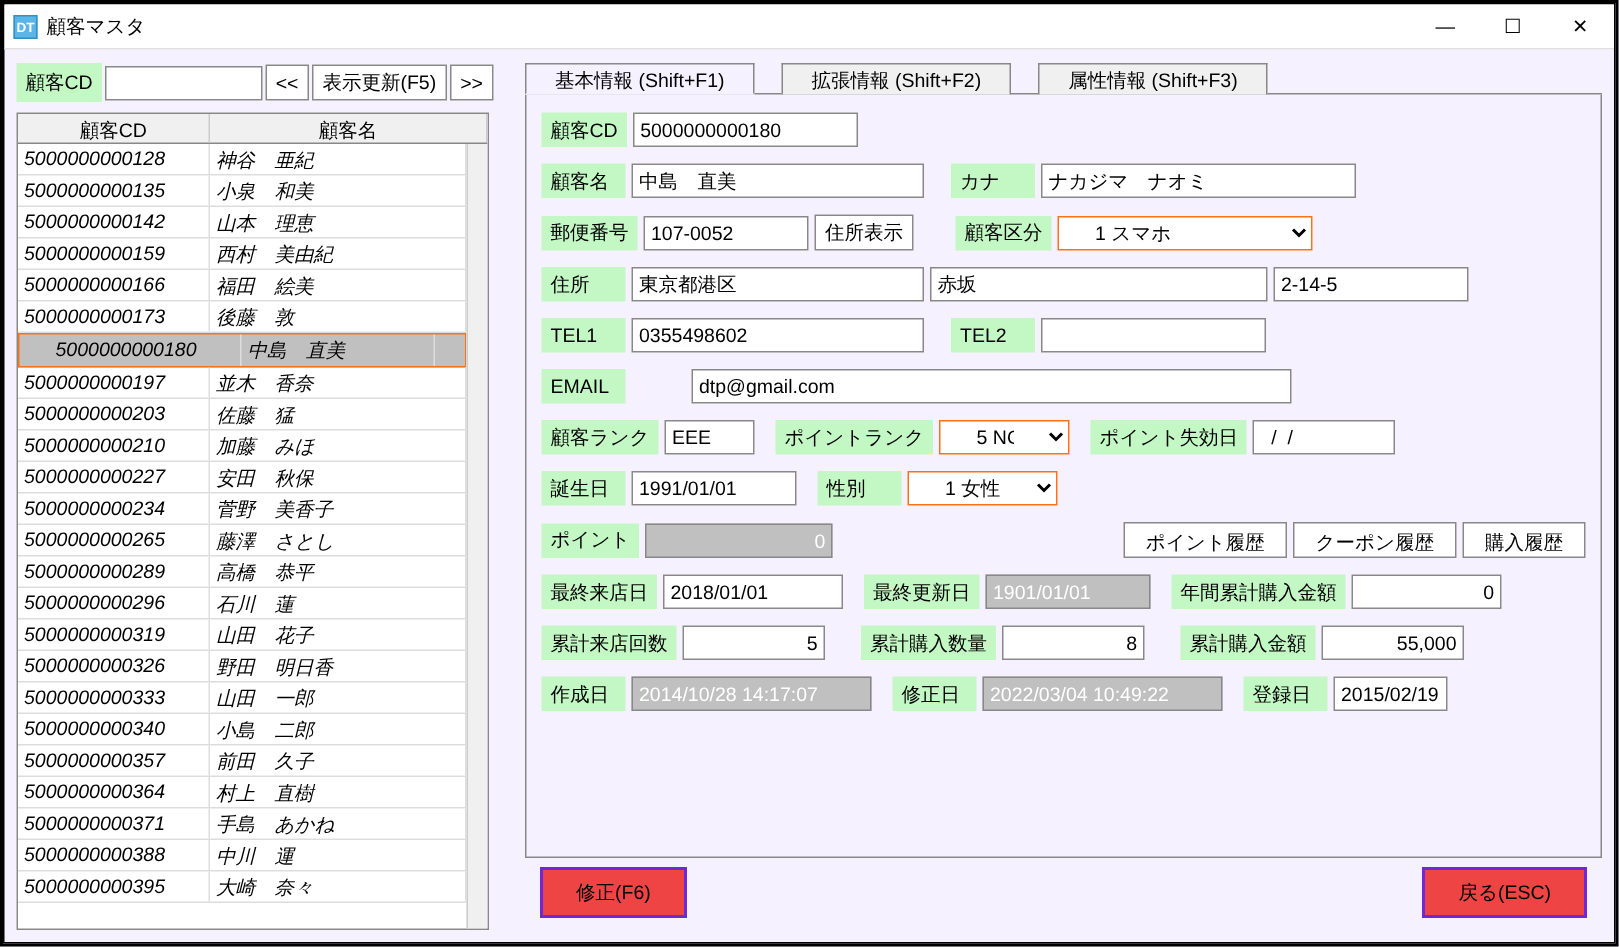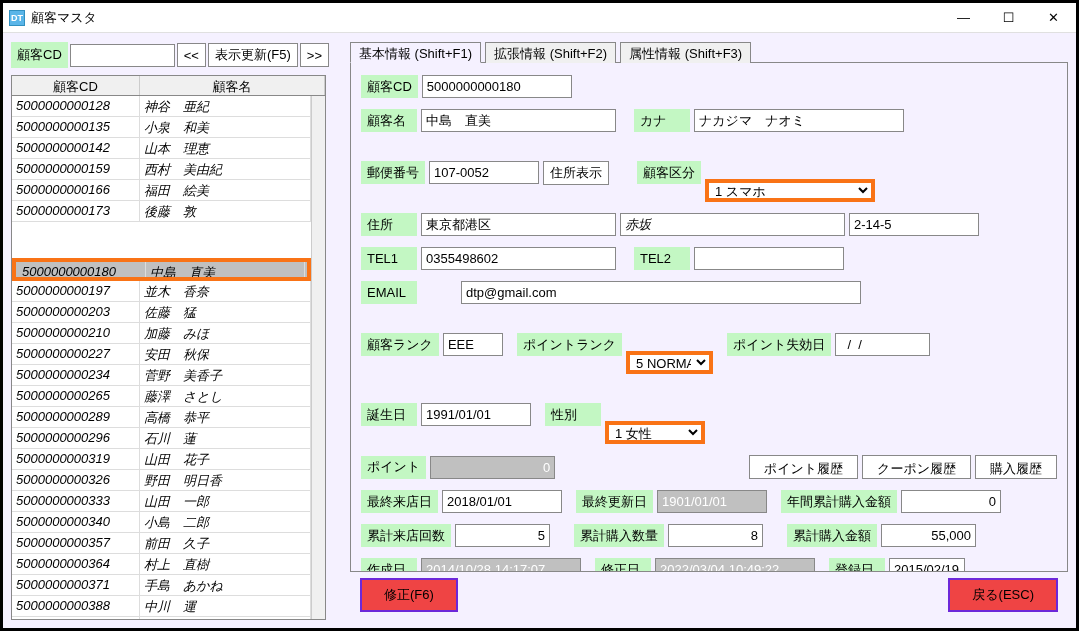--- a/index.html
+++ b/index.html
@@ -21,27 +21,27 @@
 .gh { border-right:1px solid #ccc; padding:2px 4px; text-align:center; }
 .gh1 { width:128px;} .gh2 { flex:1; }
 .grid-body { position:absolute; top:20px; left:0; right:14px; bottom:0; overflow-y:auto;}
 .grow { display:flex; height:21px; border-bottom:1px solid #ddd; cursor:pointer;font-style:italic; }
 .grow.sel { background:#c0c0c0; }
 .gc { border-right:1px solid #ddd; padding:2px 4px; overflow:hidden; white-space:nowrap;}
 .gc1 { width:128px;} .gc2 { flex:1;}
 .grid-scroll { position:absolute; right:0; top:20px; bottom:0; width:14px; background:#f0f0f0; border-left:1px solid #ccc;}
 .right-pane { flex:1; display:flex; flex-direction:column; }
 .tabs { display:flex; border-bottom:1px solid #888; height:22px; }
-.tab { border:1px solid #888; border-bottom:none; padding:2px 8px; margin-right:4px; background:#f0f0f0; cursor:pointer; position:relative; top:1px;}
+.tab { border:1px solid #888; border-bottom:none; padding:2px 19px; margin-right:18px; background:#f0f0f0; cursor:pointer; position:relative; top:1px;}
 .tab.active { background:#f5f1ff; border-bottom:1px solid #f5f1ff;}
 .form-area { flex:1; border:1px solid #888; border-top:none; padding:12px 10px; overflow:auto;}
 .frow { display:flex; align-items:center; margin-bottom:11px; flex-wrap:nowrap; gap:4px;}
 .frow .lbl { min-width:56px; height:23px; display:flex; align-items:center; }
 .ro { background:#c0c0c0; border:1px solid #888; height:23px; padding:0 4px; display:flex; align-items:center; color:#fff; }
-.sel { background:#fff; border:4px solid #f97316; height:23px; padding:0 2px;margin-top:36px;}
+.sel { background:#fff; border:1px solid #f97316; height:23px; padding:0 20px;}
 .num { text-align:right; }
 .bottom-bar { display:flex; padding:6px 10px 8px; gap:10px; }
 .bottom-bar .spacer{flex:1;}
 .big-btn { background:#ef4444; border:2px solid #6d28d9; padding:6px 22px; cursor:pointer;}
 </style>
 </head>
 <body>
 
 <div class="window">
   <div class="titlebar">
@@ -196,21 +196,21 @@
           <input class="txt-in" style="width: 110px;" value="107-0052">
           <button class="btn">住所表示</button>
           <span style="width:20px"></span>
           <span class="lbl">顧客区分</span>
           <select class="sel" style="width:170px"><option>1 スマホ</option></select>
         </div>
 
         <div class="frow">
           <span class="lbl">住所</span>
           <input class="txt-in" style="width: 195px;" value="東京都港区">
-          <input class="txt-in" style="width: 225px; font-style: italic;" value="赤坂">
+          <input class="txt-in" style="width: 225px;" value="赤坂">
           <input class="txt-in" style="width: 130px;" value="2-14-5">
         </div>
 
         <div class="frow">
           <span class="lbl">TEL1</span>
           <input class="txt-in" style="width: 195px;" value="0355498602">
           <span style="width:10px"></span>
           <span class="lbl">TEL2</span>
           <input class="txt-in" style="width: 150px;" value="">
         </div>

